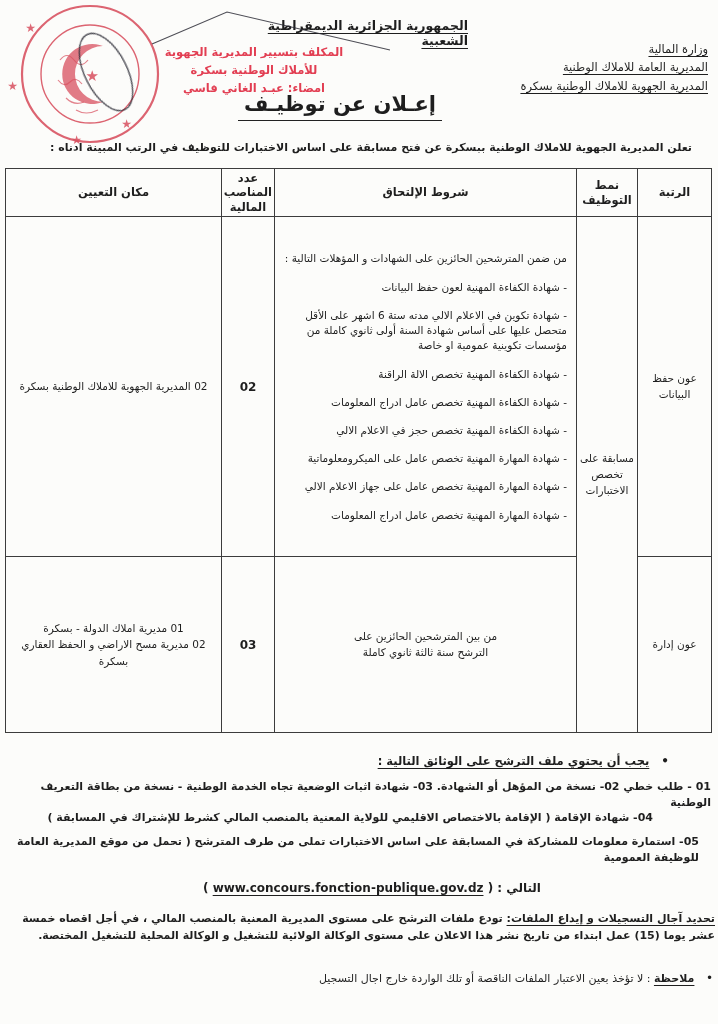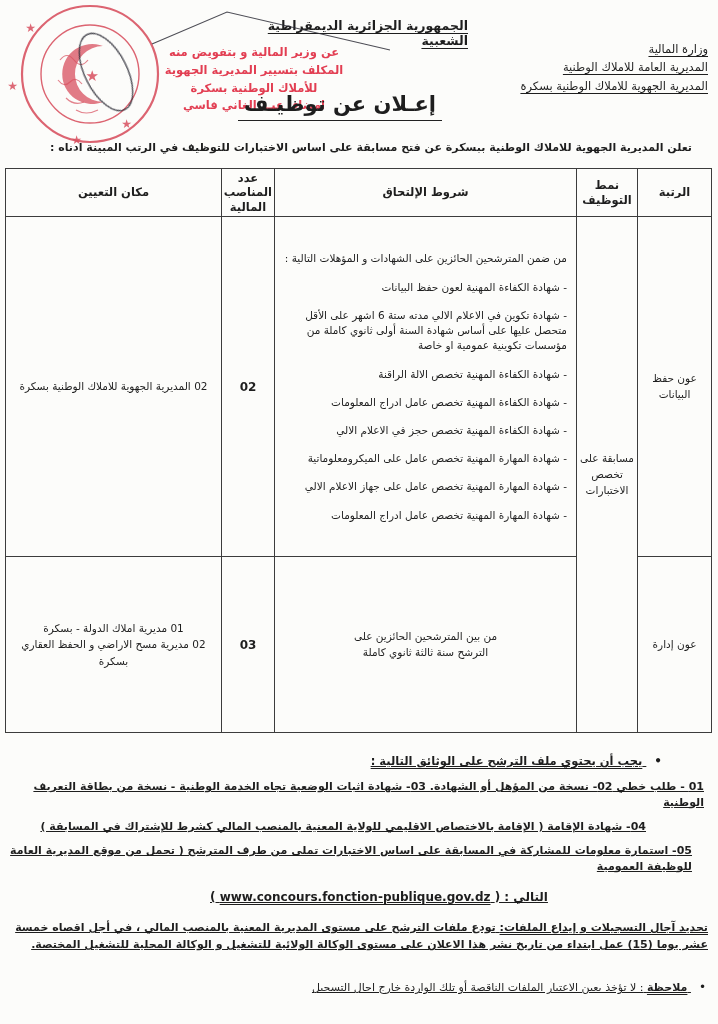--- a/index.html
+++ b/index.html
@@ -41,28 +41,28 @@
   th { font-size:11.5px; font-weight:bold; text-align:center; line-height:1.25; padding:2px; }
   td { font-size:10.5px; }
   .cell-center { text-align:center; line-height:1.5; padding:2px; }
   td.conds { vertical-align:top; text-align:right; padding:5px 9px 4px 6px; line-height:1.45;margin-left:32px; }
   .cond-intro { margin-bottom:4px; }
   .cond-item { margin-top:13px; }
   .num-cell { font-weight:bold; font-size:12px; }
   .loc-lines div { line-height:1.55; }
 
   
-  .bottom { padding:0 10px;text-decoration:underline; }
+  .bottom { padding:0 3px; }
   .docs-heading { margin-top:21px; text-align:right; padding-right:46px;
     font-size:11.5px; font-weight:bold; }
   .docs-heading .lead { text-decoration:underline; text-underline-offset:3px; }
   .bullet { display:inline-block; margin-left:8px; font-size:12px; }
   .doc-line { text-align:right; font-size:11px; font-weight:bold; line-height:1.4; }
   .dl1 { margin-top:11px; padding-right:4px; }
-  .dl2 { margin-top:9px; padding-right:62px; }
+  .dl2 { padding-right:62px; }
   .dl3 { margin-top:9px; padding-right:16px; }
   .url-line { margin-top:16px; text-align:left; padding-left:200px;
     font-size:12px; font-weight:bold; }
   .url { direction:ltr; unicode-bidi:embed; text-decoration:underline; text-underline-offset:3px;
     font-family:"DejaVu Sans","Liberation Sans",sans-serif; }
   .deadline { margin-top:15px; text-align:right; font-size:11px; font-weight:bold; line-height:1.55; }
   .deadline .lead { text-decoration:underline; text-underline-offset:3px; }
   .note-line { margin-top:27px; text-align:right; padding-right:2px; font-size:11px; }
   .note-line .lead { text-decoration:underline; text-underline-offset:3px; font-weight:bold; }
 </style>
@@ -111,21 +111,20 @@
 
     <div class="republic">الجمهورية الجزائرية الديمقراطية الشعبية</div>
 
     <div class="ministry-block">
       <div>وزارة المالية</div>
       <div>المديرية العامة للاملاك الوطنية</div>
       <div>المديرية الجهوية للاملاك الوطنية بسكرة</div>
     </div>
 
     <div class="stamp-text">
-      <div>عن وزير المالية و بتفويض منه</div>
       <div>المكلف بتسيير المديرية الجهوية</div>
       <div>للأملاك الوطنية بسكرة</div>
       <div>امضاء: عبـد الغاني فاسي</div>
     </div>
 
     <div class="doc-title">إعـلان عن توظيـف</div>
 
     <div class="intro">تعلن المديرية الجهوية للاملاك الوطنية ببسكرة عن فتح مسابقة على اساس الاختبارات للتوظيف في الرتب المبينة ادناه :</div>
   </div>
 

